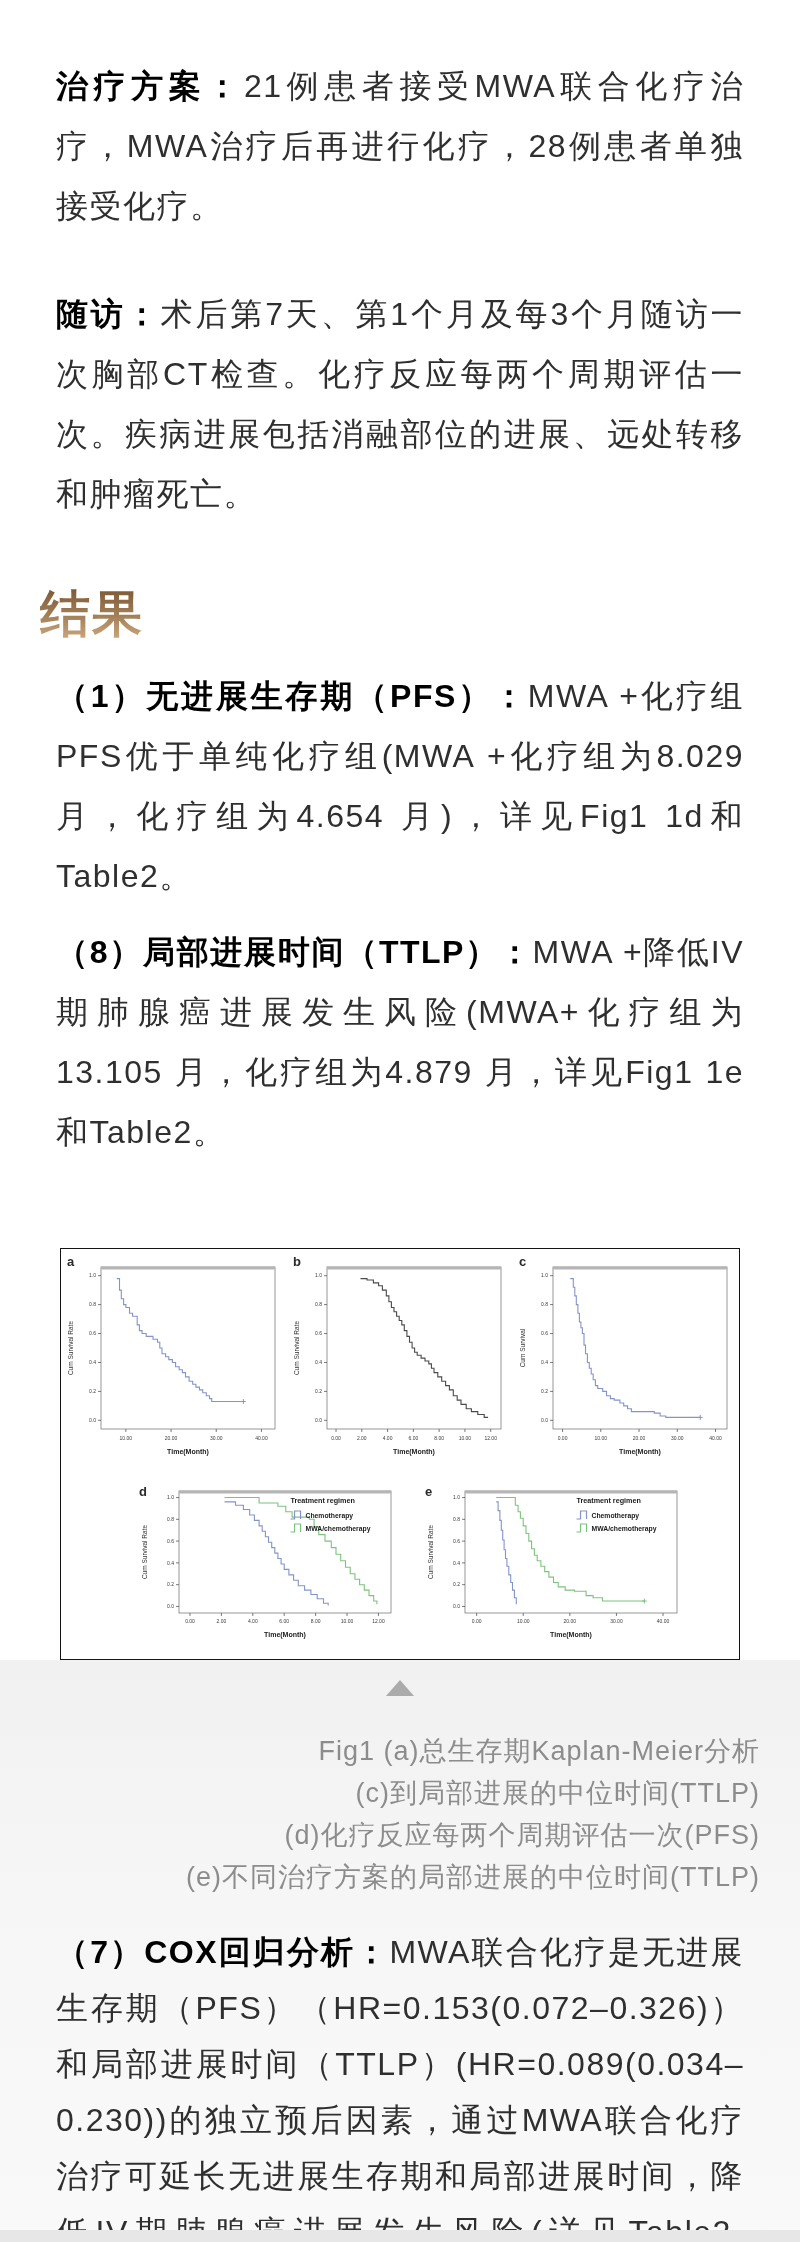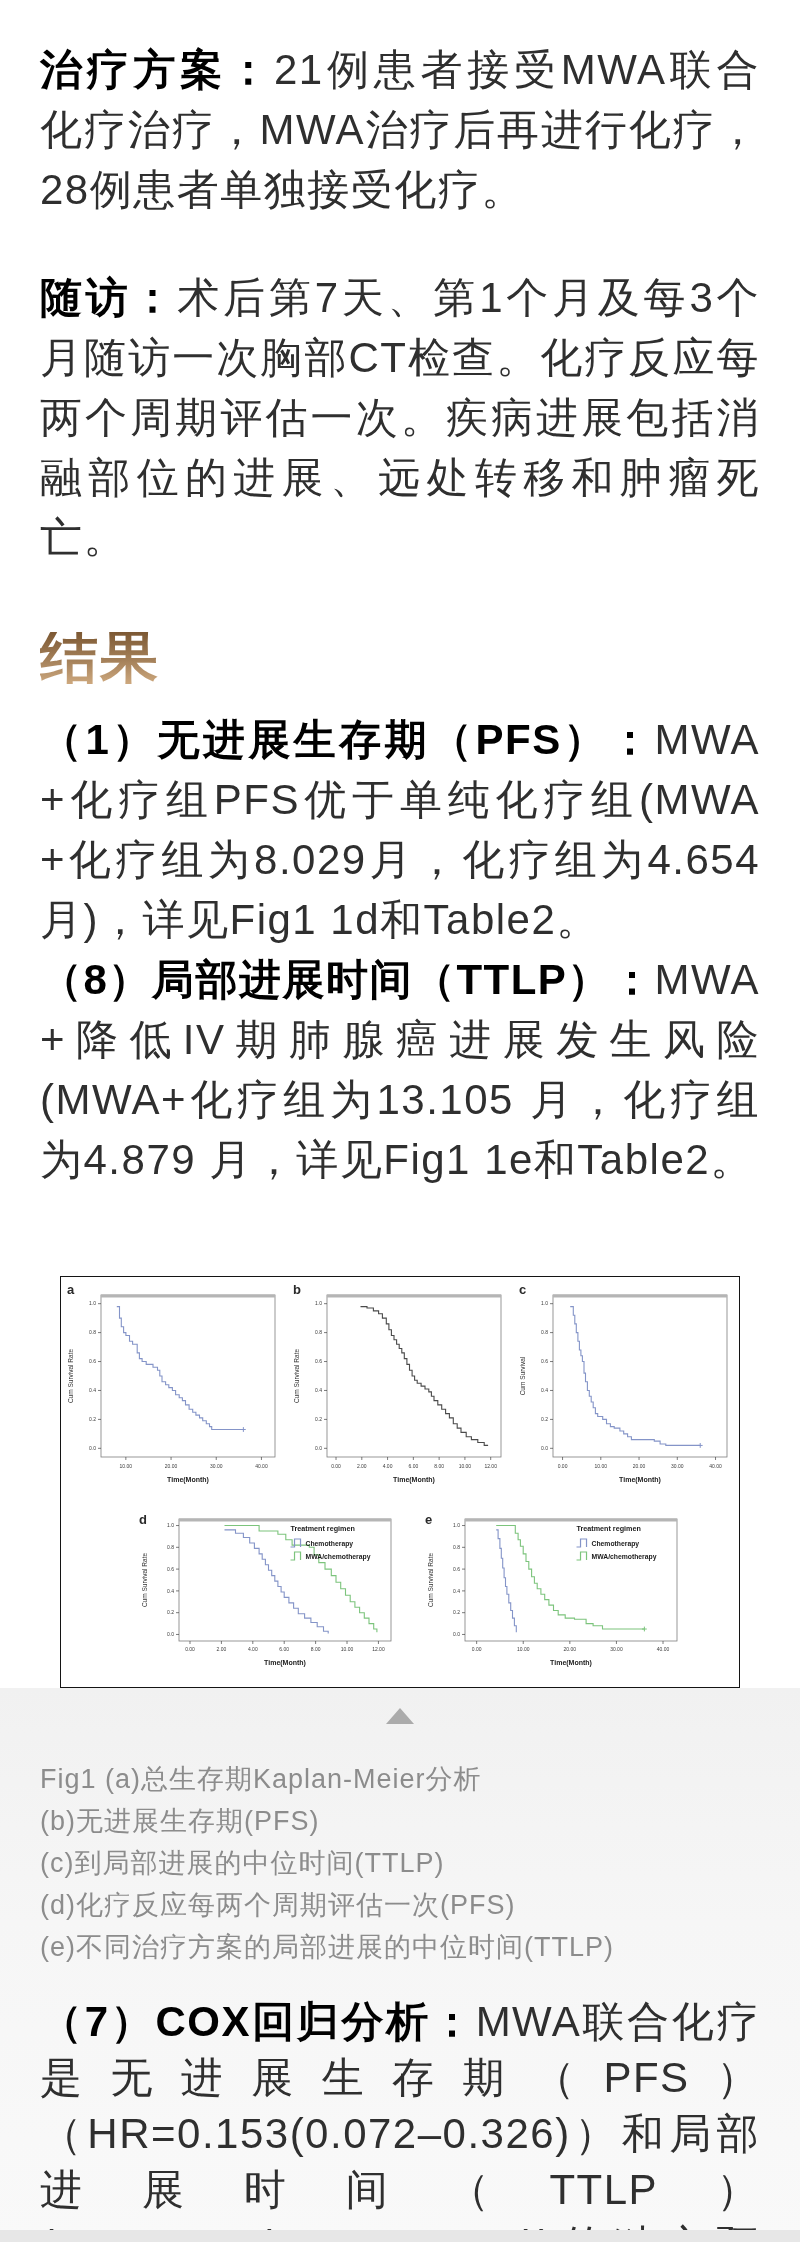--- a/index.html
+++ b/index.html
@@ -3,32 +3,32 @@
 <meta charset="utf-8">
 <style>
   html,body{margin:0;padding:0;}
   body{
     width:800px;height:2242px;position:relative;overflow:hidden;
     background:#ffffff;
     font-family:"Liberation Sans","DejaVu Sans",sans-serif;
   }
   .content{padding:0 40px;}
   .para{
-    font-size:42px;line-height:60px;color:#2f2f2f;
-    text-align:justify;letter-spacing:1.5px;margin:0;
+    font-size:32px;line-height:60px;color:#2f2f2f;
+    text-align:justify;letter-spacing:1.5px;margin:16px;
   }
   .para b{color:#000;font-weight:700;}
   .p1{padding-top:40px;}
   .p2{margin-top:48px;}
   .p3{margin-top:26px;}
   .p4{margin-top:0;}
   .heading{
     margin:64px 0 0 0;
     font-family:"Liberation Serif","DejaVu Serif",serif;
-    font-weight:700;font-size:58px;line-height:52px;
+    font-weight:700;font-size:50px;line-height:52px;
     color:#8a6a45;letter-spacing:2px;
   }
   @supports (-webkit-background-clip:text){
     .heading{
       background:linear-gradient(180deg,#7c5833 0%,#a5815a 55%,#cda87e 100%);
       -webkit-background-clip:text;background-clip:text;
       -webkit-text-fill-color:transparent;
     }
   }
   .fig{
@@ -41,21 +41,21 @@
     height:668px;box-sizing:border-box;
     background:linear-gradient(180deg,#f1f1f1 0%,#f6f6f6 35%,#fafafa 100%);
     padding:20px 40px 0;
   }
   .tri{
     width:0;height:0;margin:0 auto;
     border-left:14px solid transparent;border-right:14px solid transparent;
     border-bottom:16px solid #ababab;cursor:pointer;
   }
   .caption{
-    margin-top:34px;text-align:left;
+    margin-top:34px;text-align:right;
     font-size:27px;line-height:42px;color:#8c8c8c;letter-spacing:1px;
   }
   .p5{margin-top:26px;line-height:56px;}
   .bottom-strip{
     position:absolute;left:0;bottom:0;width:800px;height:12px;
     background:#e7e7e7;
   }
   svg text{font-family:"Liberation Sans","DejaVu Sans",sans-serif;}
 </style>
 </head>
@@ -253,21 +253,20 @@
         </svg>
       </div>
   </div>
 
 </div>
 
 <div class="gray-section">
   <div class="tri"></div>
   <div class="caption">
     <div>Fig1 (a)总生存期Kaplan-Meier分析</div>
-    <div>(b)无进展生存期(PFS)</div>
     <div>(c)到局部进展的中位时间(TTLP)</div>
     <div>(d)化疗反应每两个周期评估一次(PFS)</div>
     <div>(e)不同治疗方案的局部进展的中位时间(TTLP)</div>
   </div>
 
   <p class="para p5"><b>（7）COX回归分析：</b><span>MWA联合化疗是无进展生存期（PFS）（HR=0.153(0.072–0.326)）和局部进展时间（TTLP）(HR=0.089(0.034–0.230))的独立预后因素，通过MWA联合化疗治疗可延长无进展生存期和局部进展时间，降低IV期肺腺癌进展发生风险(详见Table2-Table3)。</span></p>
 </div>
 
 <div class="bottom-strip"></div>
 

